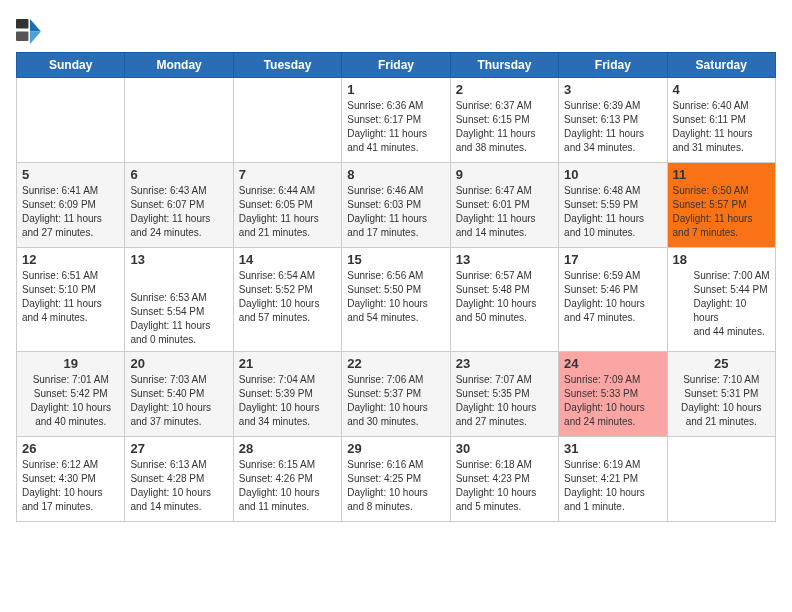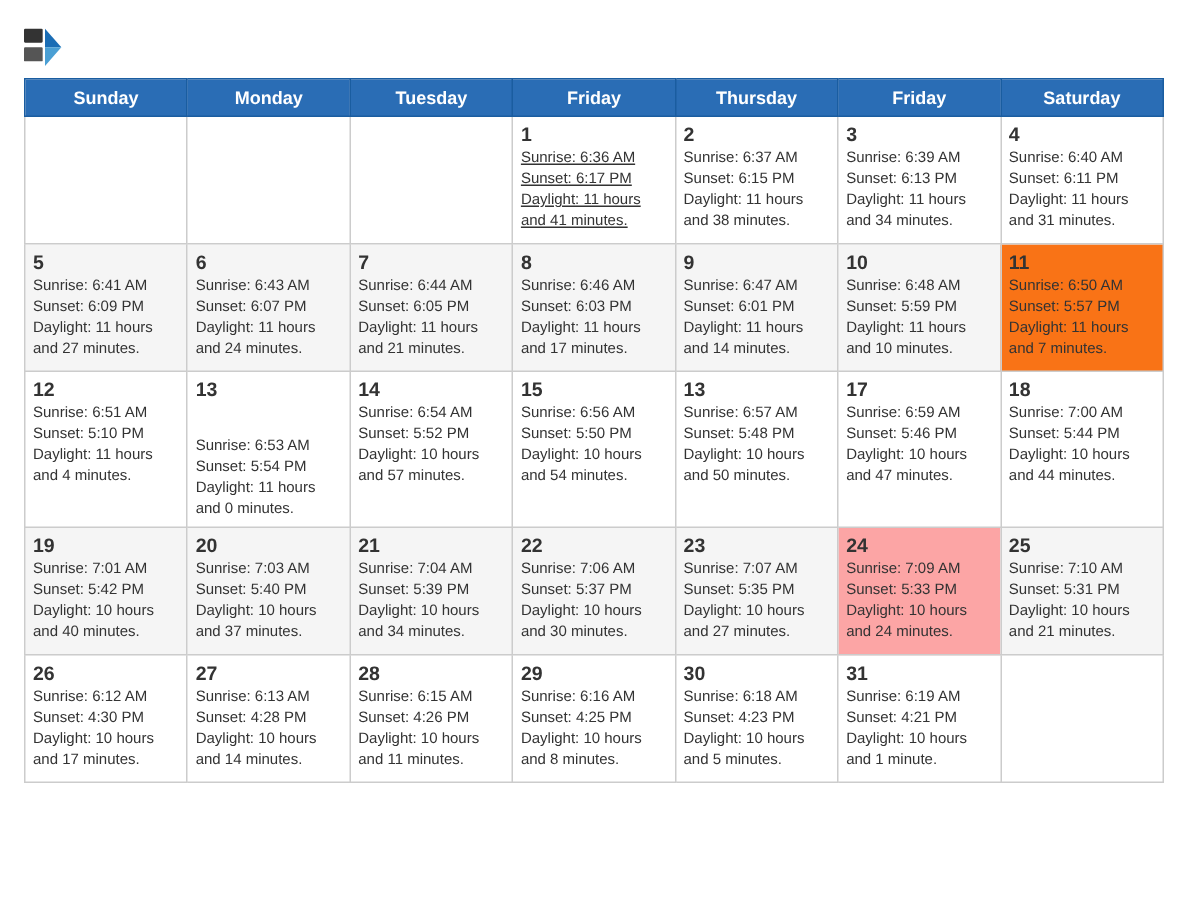--- a/index.html
+++ b/index.html
@@ -128,21 +128,21 @@
           <th>Saturday</th>
         </tr>
     </thead>
     <tbody id="calendar-body">
     <tr>
           <td class="empty-cell"></td>
           <td class="empty-cell"></td>
           <td class="empty-cell"></td>
           <td>
             <div class="day-number">1</div>
-            <div class="day-info" style="white-space: pre-line; text-decoration: underline;">Sunrise: 6:36 AM
+            <div class="day-info" style="white-space: pre-line;">Sunrise: 6:36 AM
 Sunset: 6:17 PM
 Daylight: 11 hours
 and 41 minutes.</div>
           </td>
           <td>
             <div class="day-number">2</div>
             <div class="day-info" style="white-space: pre-line;">Sunrise: 6:37 AM
 Sunset: 6:15 PM
 Daylight: 11 hours
 and 38 minutes.</div>
@@ -251,28 +251,28 @@
           </td>
           <td>
             <div class="day-number">17</div>
             <div class="day-info" style="white-space: pre-line;">Sunrise: 6:59 AM
 Sunset: 5:46 PM
 Daylight: 10 hours
 and 47 minutes.</div>
           </td>
           <td>
             <div class="day-number">18</div>
-            <div class="day-info" style="white-space: pre-line;">Sunrise: 7:00 AM
+            <div class="day-info" style="white-space: pre-line; margin-left: 21px;">Sunrise: 7:00 AM
 Sunset: 5:44 PM
 Daylight: 10 hours
 and 44 minutes.</div>
           </td>
         </tr>
         <tr>
-          <td style="background: rgb(245, 245, 245);">
+          <td style="background: rgb(245, 245, 245); text-align: center;">
             <div class="day-number">19</div>
             <div class="day-info" style="white-space: pre-line;">Sunrise: 7:01 AM
 Sunset: 5:42 PM
 Daylight: 10 hours
 and 40 minutes.</div>
           </td>
           <td style="background: rgb(245, 245, 245);">
             <div class="day-number">20</div>
             <div class="day-info" style="white-space: pre-line;">Sunrise: 7:03 AM
 Sunset: 5:40 PM
@@ -300,21 +300,21 @@
 Daylight: 10 hours
 and 27 minutes.</div>
           </td>
           <td style="background: #fca5a5;">
             <div class="day-number">24</div>
             <div class="day-info" style="white-space: pre-line;">Sunrise: 7:09 AM
 Sunset: 5:33 PM
 Daylight: 10 hours
 and 24 minutes.</div>
           </td>
-          <td style="background: rgb(245, 245, 245);">
+          <td style="background: rgb(245, 245, 245); text-align: center;">
             <div class="day-number">25</div>
             <div class="day-info" style="white-space: pre-line;">Sunrise: 7:10 AM
 Sunset: 5:31 PM
 Daylight: 10 hours
 and 21 minutes.</div>
           </td>
         </tr>
         <tr>
           <td>
             <div class="day-number">26</div>

